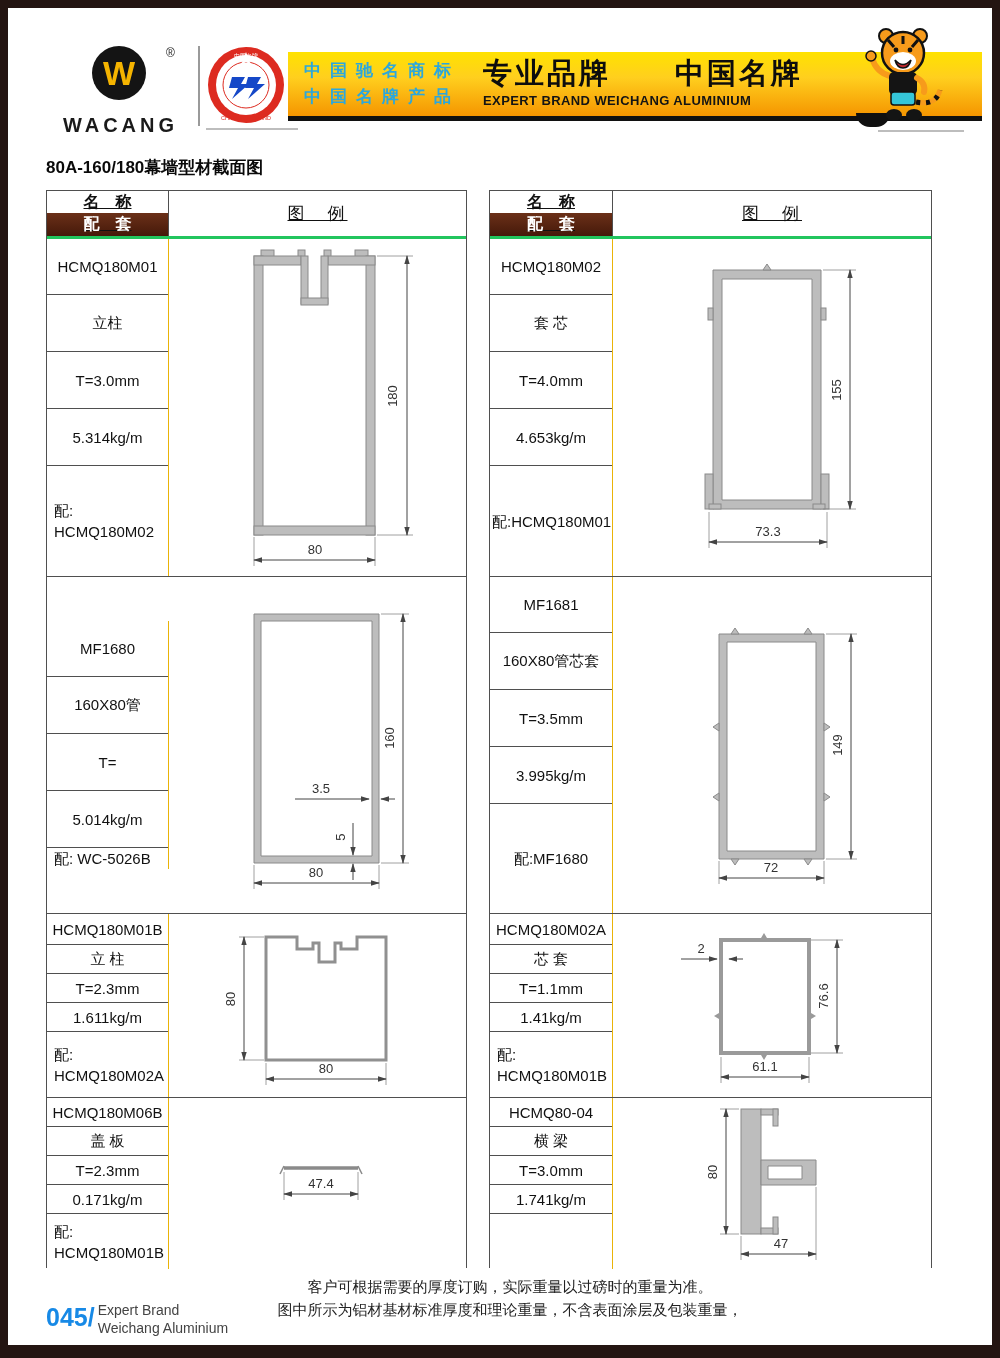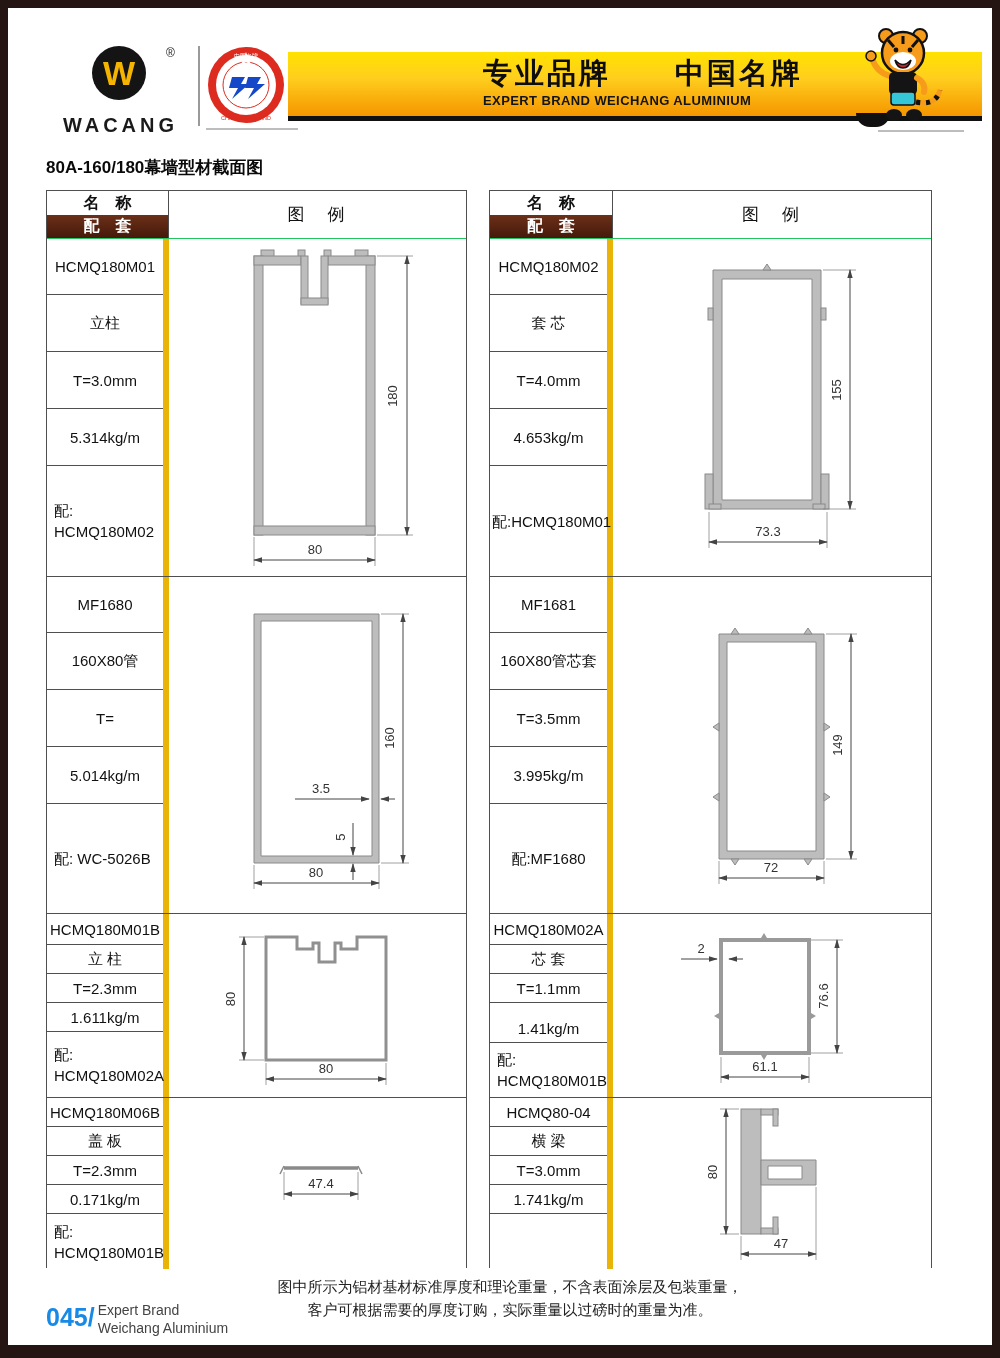--- a/index.html
+++ b/index.html
@@ -26,29 +26,29 @@
   .tiger{position:absolute;left:856px;top:22px;z-index:5;}
   .underline{position:absolute;height:2px;background:#bdbdbd;}
   .u1{left:206px;top:128px;width:92px;}
   .u2{left:878px;top:130px;width:86px;}
 
   
   .title{position:absolute;left:46px;top:156px;margin:0;font-size:17px;font-weight:bold;color:#0a0a0a;}
 
   
   .table{position:absolute;top:190px;height:1078px;border:1px solid #4f4f4f;box-sizing:border-box;background:#fff;}
-  .thead{display:flex;height:48px;border-bottom:1px solid #22c55e;box-sizing:border-box;}
+  .thead{display:flex;height:48px;border-bottom:3px solid #22c55e;box-sizing:border-box;text-decoration:underline;}
   .thead-left{display:flex;flex-direction:column;border-right:1px solid #4f4f4f;box-sizing:border-box;}
   .th-name{flex:1;display:flex;align-items:center;justify-content:center;font-weight:bold;font-size:16px;}
   .th-match{height:23px;display:flex;align-items:center;justify-content:center;font-weight:bold;font-size:16px;
             color:#fff;background:linear-gradient(180deg,#6b3018 0%,#45190a 100%);}
   .th-legend{flex:1;display:flex;align-items:center;justify-content:center;font-size:17px;letter-spacing:3px;}
   .section{display:flex;border-bottom:1px solid #4f4f4f;box-sizing:border-box;}
   .section.last{border-bottom:none;}
-  .info{display:flex;flex-direction:column;border-right:6px solid #eab308;box-sizing:border-box;}
+  .info{display:flex;flex-direction:column;border-right:1px solid #eab308;box-sizing:border-box;}
   .cell{border-bottom:1px solid #4f4f4f;display:flex;align-items:center;justify-content:center;
         font-size:15px;box-sizing:border-box;flex:0 0 auto;background:#fff;}
   .match{flex:1 1 auto;border-bottom:none;display:flex;flex-direction:column;align-items:flex-start;
          justify-content:center;padding-left:7px;box-sizing:border-box;}
   .match div{line-height:1.4;}
   .match.center{align-items:center;padding-left:0;}
   .match.tight{padding-left:2px;}
   .legend{flex:1;display:flex;align-items:center;justify-content:center;overflow:hidden;background:#fff;}
 
   
@@ -93,20 +93,24 @@
     <circle cx="40" cy="41" r="30" fill="#ffffff"></circle>
     <circle cx="40" cy="41" r="23" fill="#ffffff" stroke="#dd2b20" stroke-width="1"></circle>
     <path d="M26,33 l13,0 -4,7 8,0 -17,15 6,-11 -9,0 z" fill="#1548c8"></path>
     <path d="M42,33 l13,0 -4,7 8,0 -17,15 6,-11 -9,0 z" fill="#1548c8"></path>
     <polygon points="40,8 42,13 47,13 43,16 45,21 40,18 35,21 37,16 33,13 38,13" fill="#ffffff"></polygon>
     <text x="40" y="14" text-anchor="middle" font-size="6" fill="#ffffff">中国名牌</text>
     <text x="40" y="76" text-anchor="middle" font-size="5.5" fill="#dd2b20">CHINA TOP BRAND</text>
   </svg>
 
   <div class="banner">
+    <div class="banner-cn">
+      <div>中国驰名商标</div>
+      <div>中国名牌产品</div>
+    </div>
     <div class="banner-main">
       <div class="banner-title">专业品牌　　中国名牌</div>
       <div class="banner-sub">EXPERT BRAND WEICHANG ALUMINIUM</div>
     </div>
   </div>
   <div class="banner-notch"></div>
 
   <svg class="tiger" width="96" height="102" viewBox="0 0 96 102">
     <path d="M60,80 Q80,84 84,68" stroke="#f79b1b" stroke-width="5" fill="none"></path>
     <path d="M60,80 Q80,84 84,68" stroke="#111" stroke-width="5" fill="none" stroke-dasharray="4 6"></path>
@@ -172,21 +176,21 @@
           <line class="dim" x1="238" y1="16" x2="238" y2="295" marker-start="url(#ar)" marker-end="url(#ar)"></line>
           <text x="228" y="156" text-anchor="middle" transform="rotate(-90 228 156)">180</text>
           <line class="ext" x1="85" y1="297" x2="85" y2="326"></line>
           <line class="ext" x1="206" y1="297" x2="206" y2="326"></line>
           <line class="dim" x1="85" y1="320" x2="206" y2="320" marker-start="url(#ar)" marker-end="url(#ar)"></line>
           <text x="146" y="314" text-anchor="middle">80</text>
         </svg>
       </div>
     </div>
 
-    <div class="section" style="height:337px;">
+    <div class="section" style="height:337px;align-items:center;">
       <div class="info" style="width:122px;">
         <div class="cell" style="height:56px;">MF1680</div>
         <div class="cell" style="height:57px;">160X80管</div>
         <div class="cell" style="height:57px;">T=</div>
         <div class="cell" style="height:57px;">5.014kg/m</div>
         <div class="cell match">
           <div>配: WC-5026B</div>
           <div></div>
         </div>
       </div>
@@ -342,21 +346,21 @@
           <text x="158" y="295" text-anchor="middle">72</text>
         </svg>
       </div>
     </div>
 
     <div class="section" style="height:184px;">
       <div class="info" style="width:123px;">
         <div class="cell" style="height:31px;">HCMQ180M02A</div>
         <div class="cell" style="height:29px;">芯 套</div>
         <div class="cell" style="height:29px;">T=1.1mm</div>
-        <div class="cell" style="height:29px;margin-top:11px;">1.41kg/m</div>
+        <div class="cell" style="height:29px;">1.41kg/m</div>
         <div class="cell match">
           <div>配:</div>
           <div>HCMQ180M01B</div>
         </div>
       </div>
       <div class="legend">
         <svg class="dwg" width="318" height="182" viewBox="0 0 318 182">
           <g>
             <rect x="108" y="25" width="88" height="113" fill="#fff" stroke="#9a9a9a" stroke-width="4"></rect>
             <polygon points="148,23 151,18 154,23" fill="#9a9a9a"></polygon>
@@ -407,22 +411,22 @@
           <line class="ext" x1="128" y1="137" x2="128" y2="161"></line>
           <line class="ext" x1="203" y1="88" x2="203" y2="161"></line>
           <line class="dim" x1="128" y1="155" x2="203" y2="155" marker-start="url(#ar)" marker-end="url(#ar)"></line>
           <text x="168" y="149" text-anchor="middle">47</text>
         </svg>
       </div>
     </div>
   </div>
 
   <div class="note">
+    <div>客户可根据需要的厚度订购，实际重量以过磅时的重量为准。</div>
     <div>图中所示为铝材基材标准厚度和理论重量，不含表面涂层及包装重量，</div>
-    <div>客户可根据需要的厚度订购，实际重量以过磅时的重量为准。</div>
   </div>
 
   <div class="pagenum-row">
     <span class="pagenum">045/</span>
     <span class="pagebrand">
       <span>Expert Brand</span><br>
       <span>Weichang Aluminium</span>
     </span>
   </div>
 

